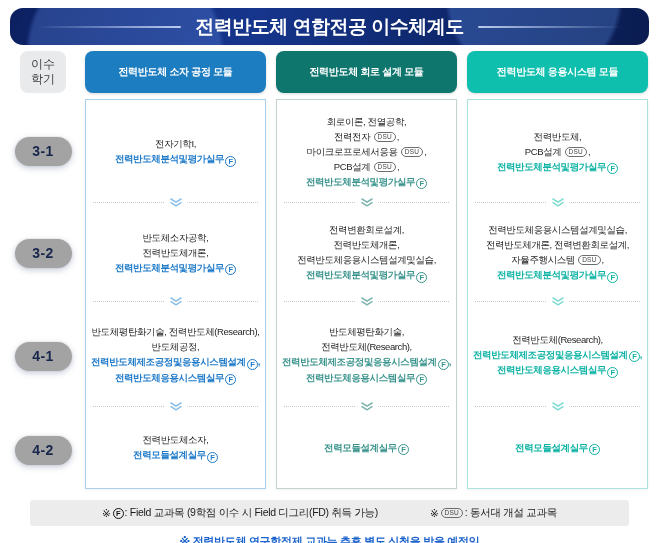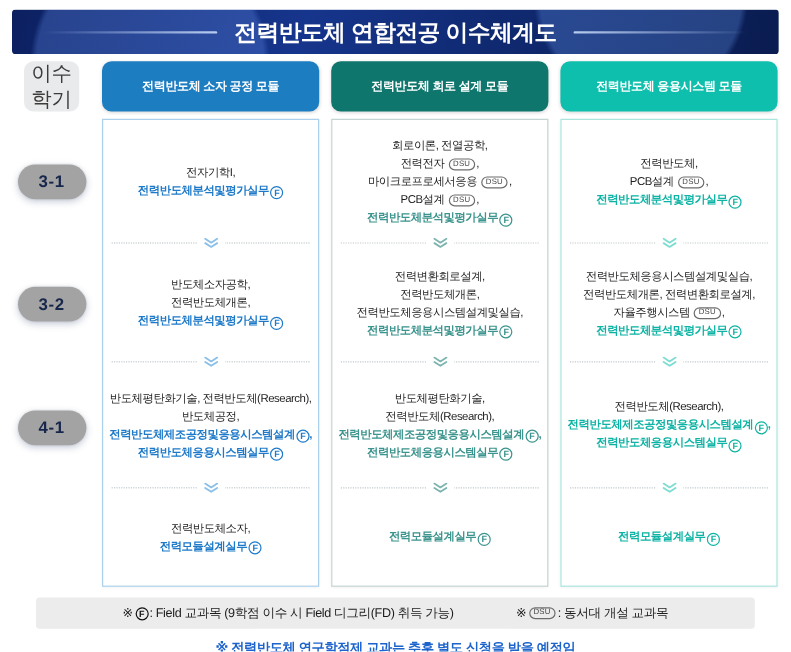--- a/index.html
+++ b/index.html
@@ -1,40 +1,40 @@
 <!DOCTYPE html>
 <html><head>
 <meta charset="utf-8">
 <style>
   * { margin:0; padding:0; box-sizing:border-box; }
   html,body { width:659px; height:543px; background:#ffffff;
     font-family:"Liberation Sans","DejaVu Sans",sans-serif; }
 
   
   .title-bar{
-    margin:8px 10px 6px; height:37px; border-radius:3px;
+    margin:8px 10px 6px; height:37px; border-radius:13px;
     display:flex; align-items:center; gap:14px; padding:0 26px;
     background:
       radial-gradient(circle at 18% 120%, rgba(90,130,220,.35) 0 18%, transparent 19%),
       radial-gradient(circle at 82% -30%, rgba(100,150,235,.30) 0 16%, transparent 17%),
       linear-gradient(105deg,#0c2060 0%,#16358c 38%,#102a72 62%,#0a1c50 100%);
     overflow:hidden;
   }
   .title-rule{ flex:1; height:2px; border-radius:1px; }
   .title-rule.left{ background:linear-gradient(90deg,rgba(200,220,255,0),rgba(210,228,255,.85)); }
   .title-rule.right{ background:linear-gradient(90deg,rgba(210,228,255,.85),rgba(200,220,255,0)); }
   .title-text{ color:#fff; font-size:19px; font-weight:700; letter-spacing:-0.5px; white-space:nowrap; }
 
   
   .grid{ display:flex; gap:10px; padding:0 11px; align-items:flex-start; }
   .gutter{ width:64px; flex:0 0 64px; display:flex; flex-direction:column; align-items:center; }
   .gutter-header{
     width:46px; height:42px; margin-bottom:6px; border-radius:8px; background:#e9eaeb;
     display:flex; flex-direction:column; align-items:center; justify-content:center;
-    font-size:17px; color:#3c3c3c; line-height:1.25;
+    font-size:12px; color:#3c3c3c; line-height:1.25;
   }
   .gutter-row{ width:100%; display:flex; align-items:center; justify-content:center; }
   .gutter-row.r0{ height:104px; } .gutter-row.r1{ height:100px; }
   .gutter-row.r2{ height:106px; } .gutter-row.r3{ height:82px; }
   .pill{
     width:57px; height:29px; border-radius:15px; background:#a3a3a3;
     box-shadow:0 2px 6px rgba(45,65,110,.28), 0 0 0 1px rgba(0,0,0,.03);
     display:flex; align-items:center; justify-content:center;
     font-size:14px; font-weight:700; color:#17264b; letter-spacing:.5px;
   }
@@ -101,20 +101,23 @@
     </div>
 
   <div class="gutter-row r0">
         <span class="pill">3-1</span>
       </div>
       <div class="gutter-row r1">
         <span class="pill">3-2</span>
       </div>
       <div class="gutter-row r2">
         <span class="pill">4-1</span>
+      </div>
+      <div class="gutter-row r3">
+        <span class="pill">4-2</span>
       </div>
     </div>
 
 <div class="column">
       <div class="col-header" style="background: rgb(29, 125, 193);">전력반도체 소자 공정 모듈</div>
       <div class="panel" style="border-color: rgb(171, 208, 236);">
         <div class="cell r0">
           <div class="lines">
             <div class="line"><span>전자기학I,</span></div>
             <div class="line bold" style="color: rgb(30, 122, 201);"><span>전력반도체분석및평가실무</span><span class="f-badge">F</span></div>

